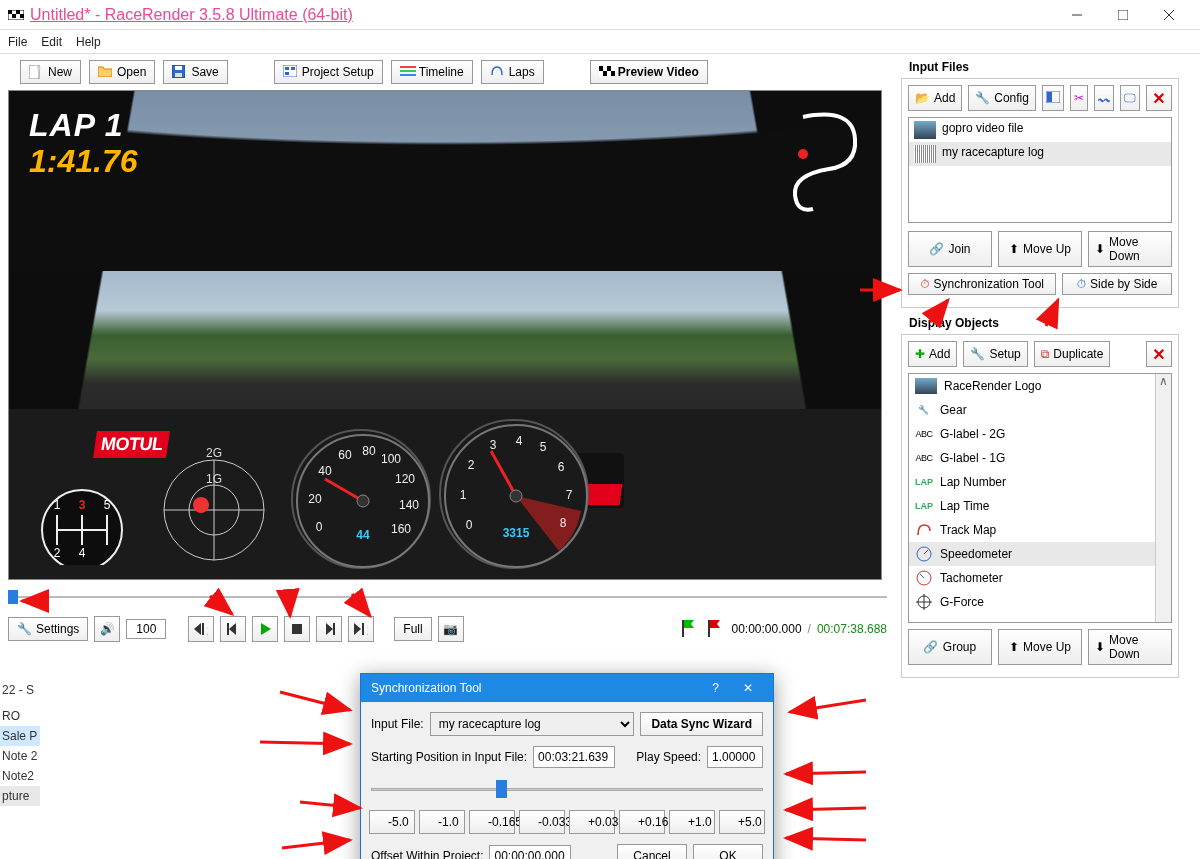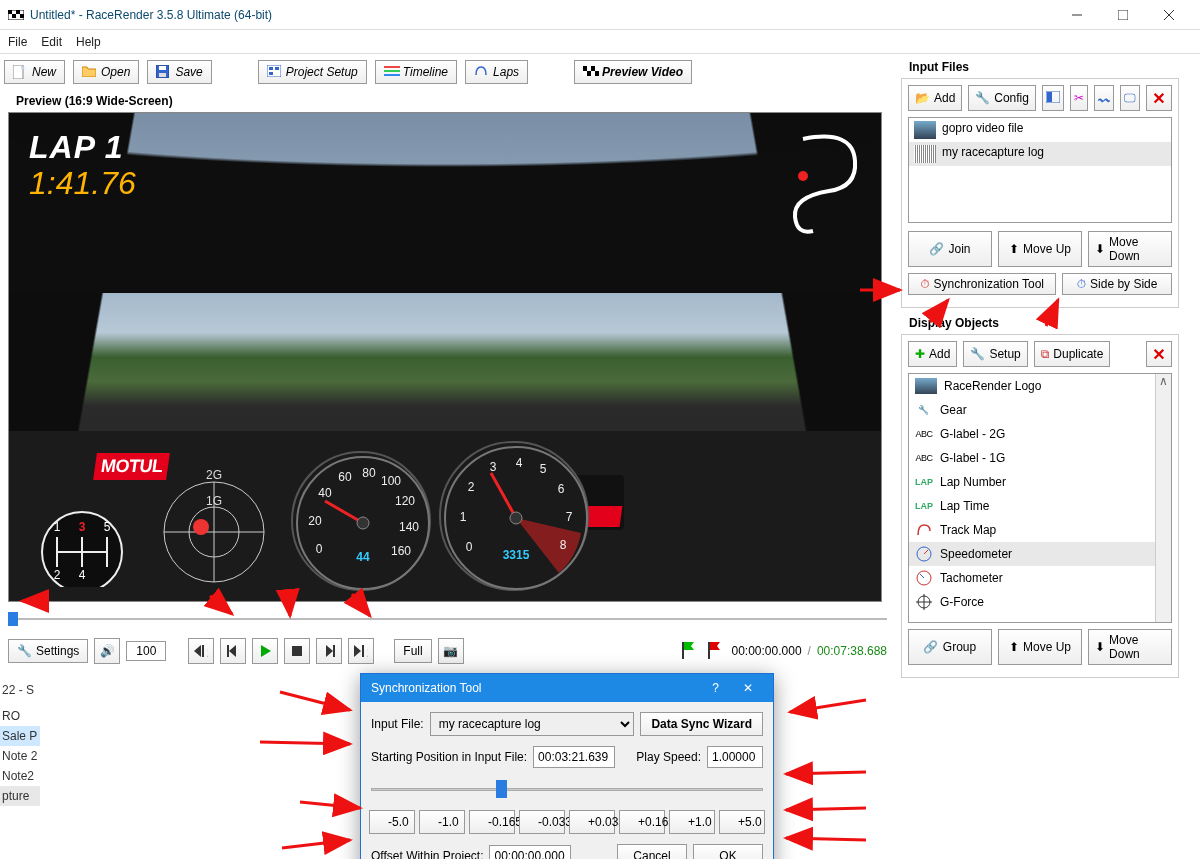--- a/index.html
+++ b/index.html
@@ -1,46 +1,46 @@
 <!DOCTYPE html>
 <html><head>
 <meta charset="utf-8">
 <style>
 * { box-sizing: border-box; margin: 0; padding: 0; font-family: "Segoe UI", Tahoma, sans-serif; font-size: 12px; }
 body { background: #fff; width: 1200px; height: 859px; overflow: hidden; position: relative; }
 
 .titlebar { height: 30px; background: #fff; display: flex; align-items: center; padding: 0 8px; border-bottom: 1px solid #ddd; }
 .titlebar .tb-icon { width: 16px; height: 16px; margin-right: 6px; display: inline-flex; align-items:center; justify-content:center; }
-.titlebar .tb-title { color: #0c4a6e; font-size: 12px; }
+.titlebar .tb-title { color: #ec4899; font-size: 16px; text-decoration: underline; }
 .titlebar .win-btns { margin-left: auto; display: flex; }
 .titlebar .win-btn { width: 46px; height: 30px; display: flex; align-items:center; justify-content:center; color:#333; }
 
 .menubar { height: 24px; display:flex; align-items:center; padding: 0 8px; gap: 14px; border-bottom: 1px solid #ddd; }
 .menubar span { font-size: 12px; color:#222; }
 
-.toolbar { height: 36px; display:flex; align-items:center; padding: 4px 4px; gap: 8px; font-style: italic; }
+.toolbar { height: 36px; display:flex; align-items:center; padding: 4px 20px; gap: 8px; }
 .btn { border: 1px solid #999; background: linear-gradient(#fff,#eee); padding: 4px 8px; display:inline-flex; align-items:center; gap:5px; font-size:12px; cursor:pointer; }
 .btn .ic { width:14px; height:14px; display:inline-block; }
 .toolbar .spacer { width: 30px; }
 
 .main { display:flex; position:relative; }
 .left { width: 895px; padding: 0 8px; }
 .right { width: 290px; padding: 0 6px; }
 
 .section-label { font-weight: bold; font-size: 12px; margin: 4px 8px;}
 
 .preview { width: 874px; height: 490px; background: #222; position:relative; border:1px solid #888; margin-bottom: 6px; overflow:hidden;}
 .preview .sky { position:absolute; left:0; right:0; top:0; bottom:0; background: linear-gradient(#7a8fa5 0%, #9fb5c9 35%, #b7c9d6 45%, #3a5f2f 50%, #4a6a3a 55%, #2b2b2b 60%, #1a1a1a 100%); }
 .preview .roof { position:absolute; top:0; left:0; right:0; height:180px; background: radial-gradient(ellipse 140% 90% at 50% -15%, rgba(0,0,0,0) 48%, #0e0e0e 50%); }
 .preview .dash { position:absolute; bottom:0; left:0; right:0; height:170px; background:#1b1b1b; }
 .preview .pillar-l { position:absolute; left:0; top:0; bottom:0; width:140px; background: linear-gradient(100deg,#0d0d0d 0%, #0d0d0d 55%, rgba(0,0,0,0) 56%);}
 .preview .pillar-r { position:absolute; right:0; top:0; bottom:0; width:150px; background: linear-gradient(-100deg,#0d0d0d 0%, #0d0d0d 55%, rgba(0,0,0,0) 56%);}
 
 .lap-txt { position:absolute; top:16px; left:20px; color:#fff; font-size:32px; font-weight:bold; font-style:italic; letter-spacing:1px;}
-.lap-time { position:absolute; top:52px; left:20px; color:#ffb400; font-size:32px; font-weight:normal; font-style:italic;}
+.lap-time { position:absolute; top:52px; left:20px; color:#ffb400; font-size:32px; font-weight:bold; font-style:italic;}
 .trackmap { position:absolute; top:8px; right:8px; width:100px; height:120px; }
 
 .gear-box { position:absolute; bottom:14px; left:18px; width:110px; height:90px; }
 .gmeter { position:absolute; bottom:14px; left:140px; width:130px; height:130px; }
 .gauge { position:absolute; bottom:10px; border-radius:50%; background:#1a1a1a; border:2px solid #555;}
 .gauge.speedo { width:140px; height:140px; left:282px;}
 .gauge.tach  { width:150px; height:150px; left:430px;}
 
 .motul { position:absolute; background:#e2001a; color:#fff; font-weight:bold; padding:3px 6px; font-size:14px; letter-spacing:-0.5px; transform:skew(-8deg);}
 .motul.m1 { left:86px; top:340px; font-size:18px; }
@@ -196,21 +196,20 @@
           <rect x="4" y="5" width="4" height="5" fill="#000"></rect>
           <rect x="12" y="5" width="4" height="5" fill="#000"></rect>
         </svg></span>
       <span>Preview Video</span>
     </div>
 </div>
 
 <div class="main">
 
   <div class="left">
-    <div class="section-label">Preview (16:9 Wide-Screen)</div>
 
     <div class="preview">
       <div class="sky"></div>
       <div class="pillar-l"></div>
         <div class="pillar-r"></div>
       <div class="roof"></div>
       <div class="dash"></div>
 
       <div class="lap-txt">LAP 1</div>
       <div class="lap-time">1:41.76</div>

